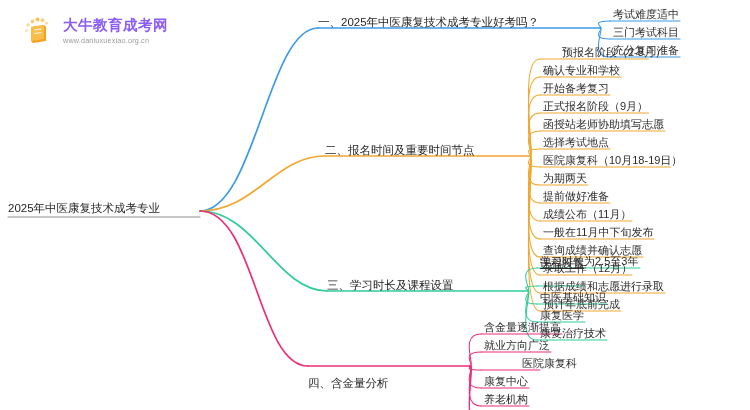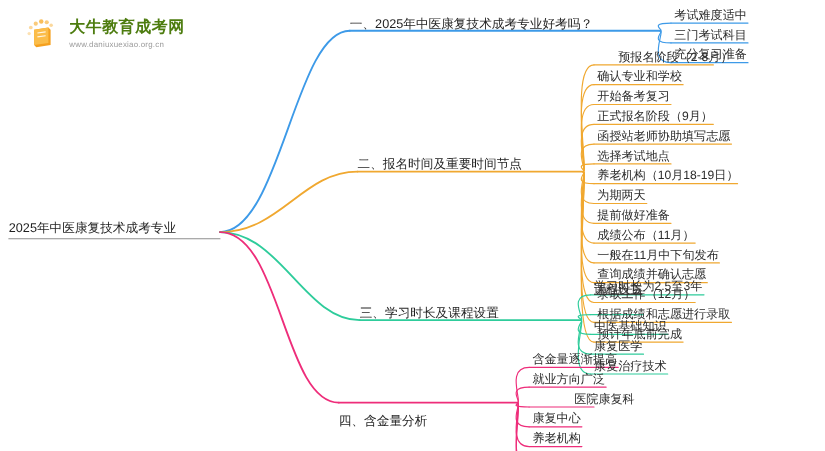--- a/index.html
+++ b/index.html
@@ -11,21 +11,21 @@
     position:relative;
   }
   #canvas{position:absolute;left:0;top:0;width:750px;height:410px;}
   #svg{position:absolute;left:0;top:0;width:750px;height:410px;}
 
   
   .logo{position:absolute;left:22px;top:16px;display:flex;align-items:center;gap:7px;}
   .logo-mark{position:relative;width:34px;height:30px;flex:0 0 auto;}
   .logo-text{display:flex;flex-direction:column;line-height:1;}
   .logo-title{
-    font-size:14.5px;font-weight:bold;color:#4d7c0f;letter-spacing:.5px;
+    font-size:14.5px;font-weight:bold;color:#8b5cf6;letter-spacing:.5px;
     white-space:nowrap;
   }
   .logo-url{
     font-size:7.2px;color:#9a9a9a;letter-spacing:.2px;margin-top:4px;white-space:nowrap;
   }
 
   
   .node{
     position:absolute;white-space:nowrap;color:#2b2b2b;
     line-height:1;
@@ -138,21 +138,21 @@
     <div class="node leaf-node" style="left: 613px; top: 9px;">考试难度适中</div>
     <div class="node leaf-node" style="left: 613px; top: 27px;">三门考试科目</div>
     <div class="node leaf-node" style="left: 613px; top: 45px;">充分复习准备</div>
     <div class="node branch-node" style="left: 325px; top: 145px;">二、报名时间及重要时间节点</div>
     <div class="node leaf-node" style="left: 543px; top: 47px; margin-left: 19px;">预报名阶段（2-8月）</div>
     <div class="node leaf-node" style="left: 543px; top: 65px;">确认专业和学校</div>
     <div class="node leaf-node" style="left: 543px; top: 83px;">开始备考复习</div>
     <div class="node leaf-node" style="left: 543px; top: 101px;">正式报名阶段（9月）</div>
     <div class="node leaf-node" style="left: 543px; top: 119px;">函授站老师协助填写志愿</div>
     <div class="node leaf-node" style="left: 543px; top: 137px;">选择考试地点</div>
-    <div class="node leaf-node" style="left: 543px; top: 155px;">养老机构（10月18-19日）</div>
+    <div class="node leaf-node" style="left: 543px; top: 155px;">医院康复科（10月18-19日）</div>
     <div class="node leaf-node" style="left: 543px; top: 173px;">为期两天</div>
     <div class="node leaf-node" style="left: 543px; top: 191px;">提前做好准备</div>
     <div class="node leaf-node" style="left: 543px; top: 209px;">成绩公布（11月）</div>
     <div class="node leaf-node" style="left: 543px; top: 227px;">一般在11月中下旬发布</div>
     <div class="node leaf-node" style="left: 543px; top: 245px;">查询成绩并确认志愿</div>
     <div class="node leaf-node" style="left: 543px; top: 263px;">录取工作（12月）</div>
     <div class="node leaf-node" style="left: 543px; top: 281px;">根据成绩和志愿进行录取</div>
     <div class="node leaf-node" style="left: 543px; top: 299px;">预计年底前完成</div>
     <div class="node branch-node" style="left: 327px; top: 280px;">三、学习时长及课程设置</div>
     <div class="node leaf-node" style="left: 540px; top: 256px;">学习时长为2.5至3年</div>

